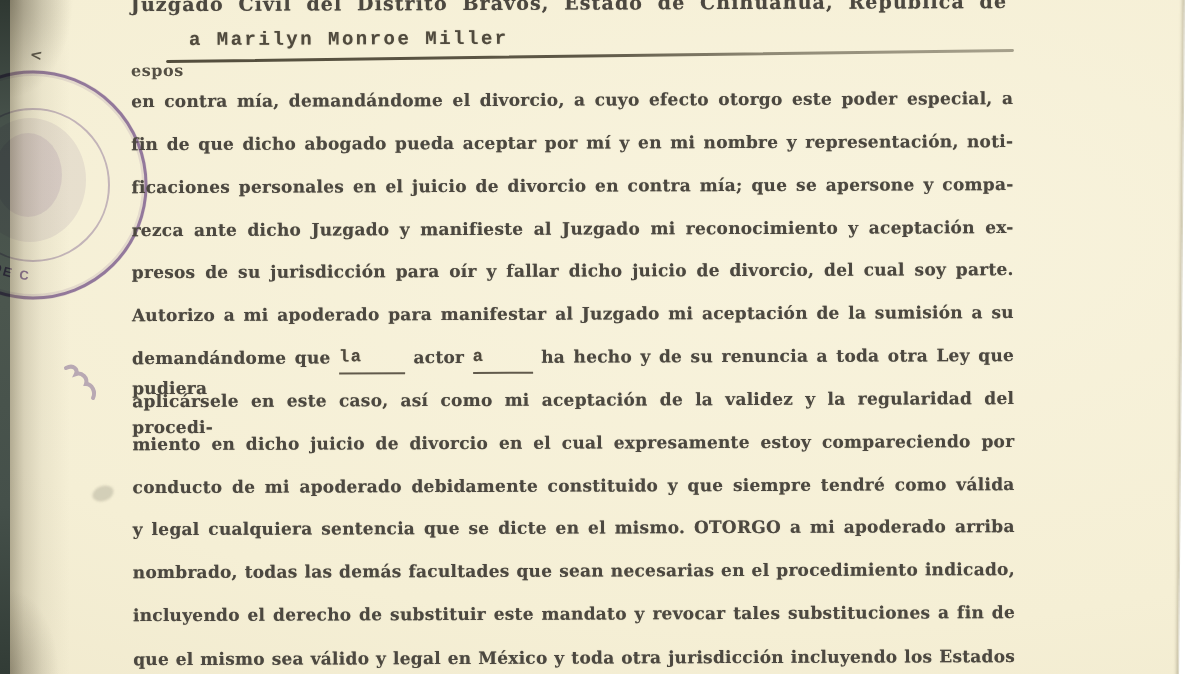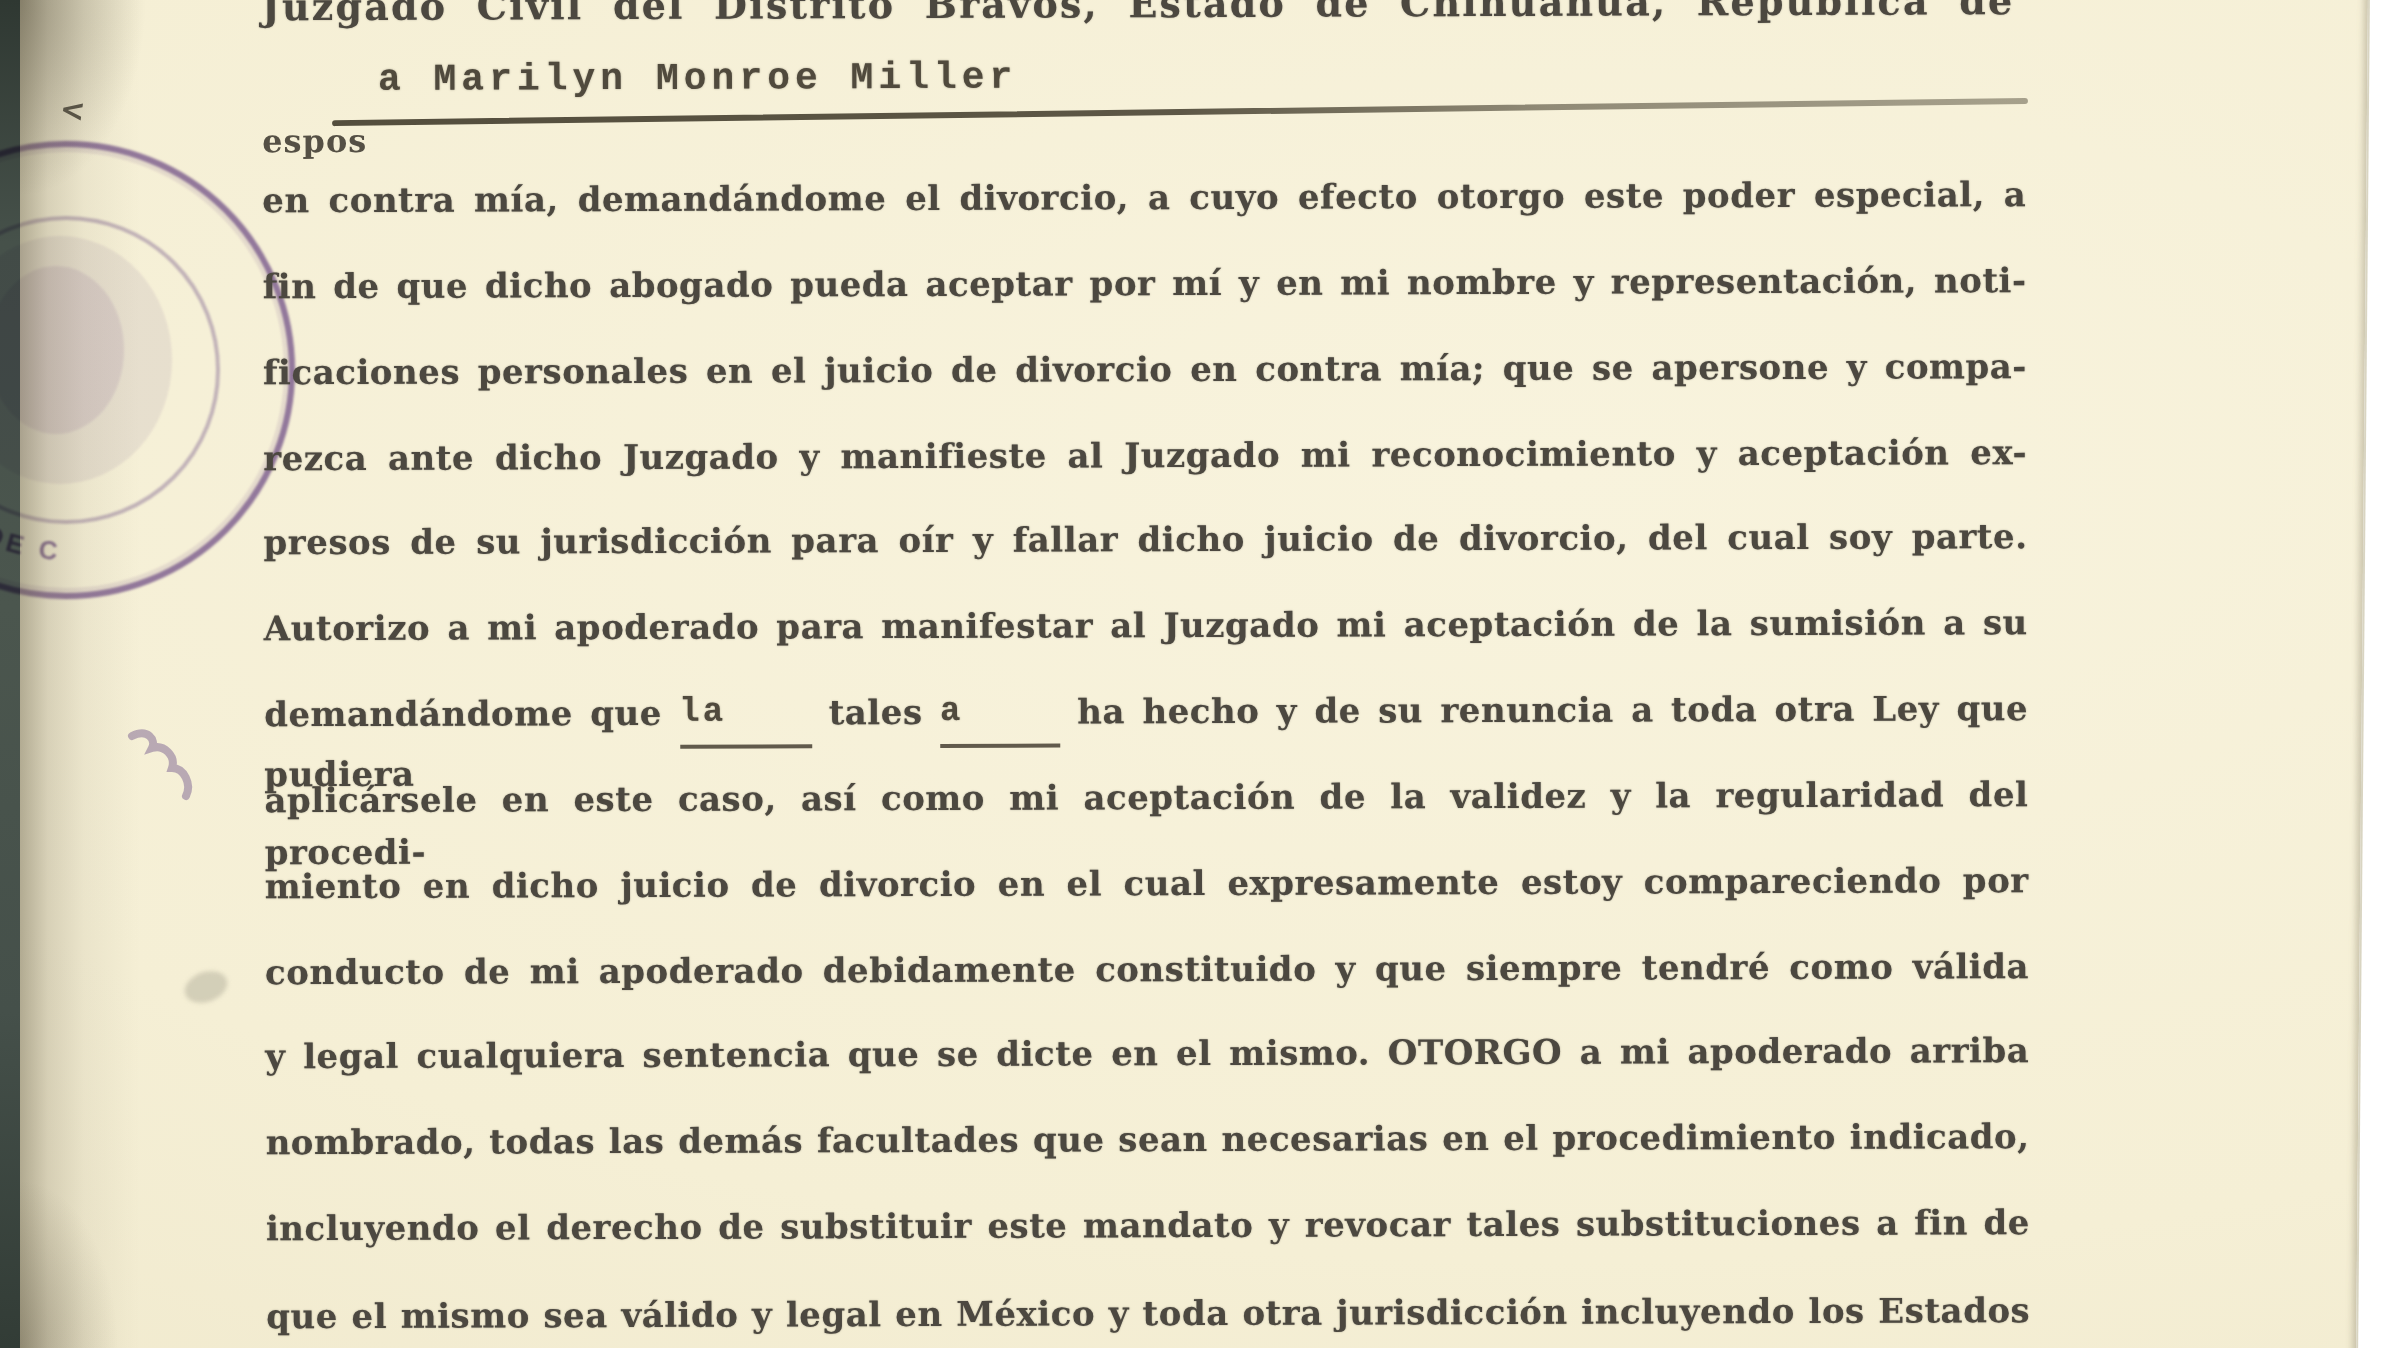--- a/index.html
+++ b/index.html
@@ -93,21 +93,21 @@
       <div class="line" style="top:88px">en contra mía, demandándome el divorcio, a cuyo efecto otorgo este poder especial, a</div>
       <div class="line" style="top:131px">fin de que dicho abogado pueda aceptar por mí y en mi nombre y representación, noti-</div>
       <div class="line" style="top:174px">ficaciones personales en el juicio de divorcio en contra mía; que se apersone y compa-</div>
       <div class="line" style="top:217px">rezca ante dicho Juzgado y manifieste al Juzgado mi reconocimiento y aceptación ex-</div>
       <div class="line" style="top:259px">presos de su jurisdicción para oír y fallar dicho juicio de divorcio, del cual soy parte.</div>
       <div class="line" style="top:302px">Autorizo a mi apoderado para manifestar al Juzgado mi aceptación de la sumisión a su</div>
 
       <div class="line" style="top:345px">
         <span>demandándome que</span>
         <span class="blank" style="width:66px"><span class="typed">la</span></span>
-        <span>tales</span>
+        <span>actor</span>
         <span class="blank" style="width:60px"><span class="typed">a</span></span>
         <span>ha hecho y de su renuncia a toda otra Ley que pudiera</span>
       </div>
 
       <div class="line" style="top:388px">aplicársele en este caso, así como mi aceptación de la validez y la regularidad del procedi-</div>
       <div class="line" style="top:431px">miento en dicho juicio de divorcio en el cual expresamente estoy compareciendo por</div>
       <div class="line" style="top:474px">conducto de mi apoderado debidamente constituido y que siempre tendré como válida</div>
       <div class="line" style="top:516px">y legal cualquiera sentencia que se dicte en el mismo.  OTORGO a mi apoderado arriba</div>
       <div class="line" style="top:559px">nombrado, todas las demás facultades que sean necesarias en el procedimiento indicado,</div>
       <div class="line" style="top:602px">incluyendo el derecho de substituir este mandato y revocar tales substituciones a fin de</div>

